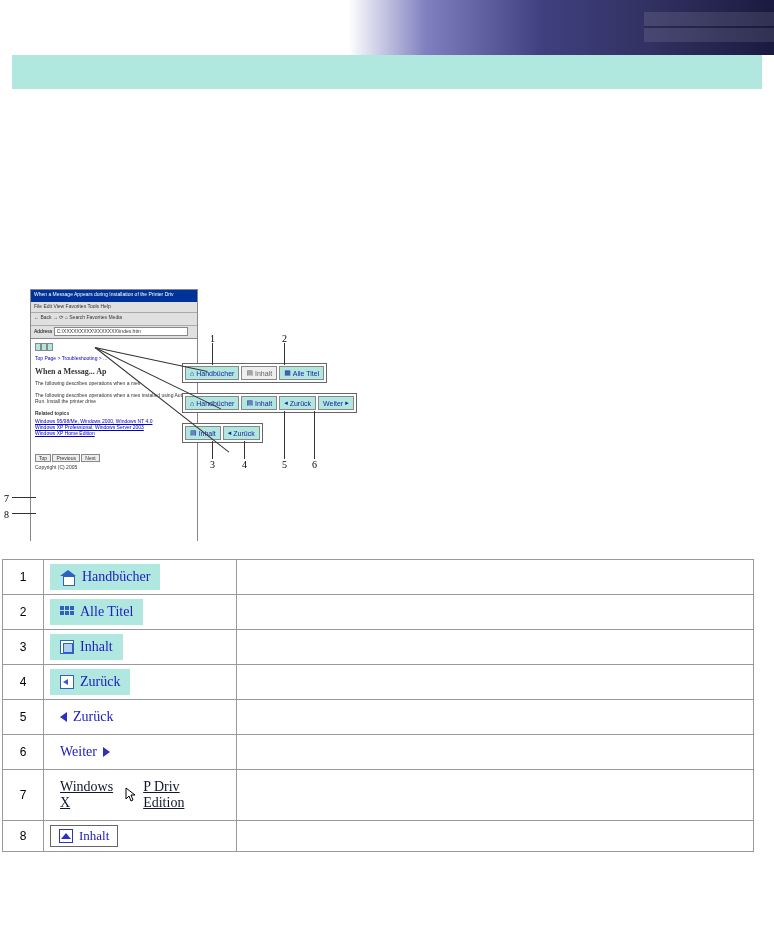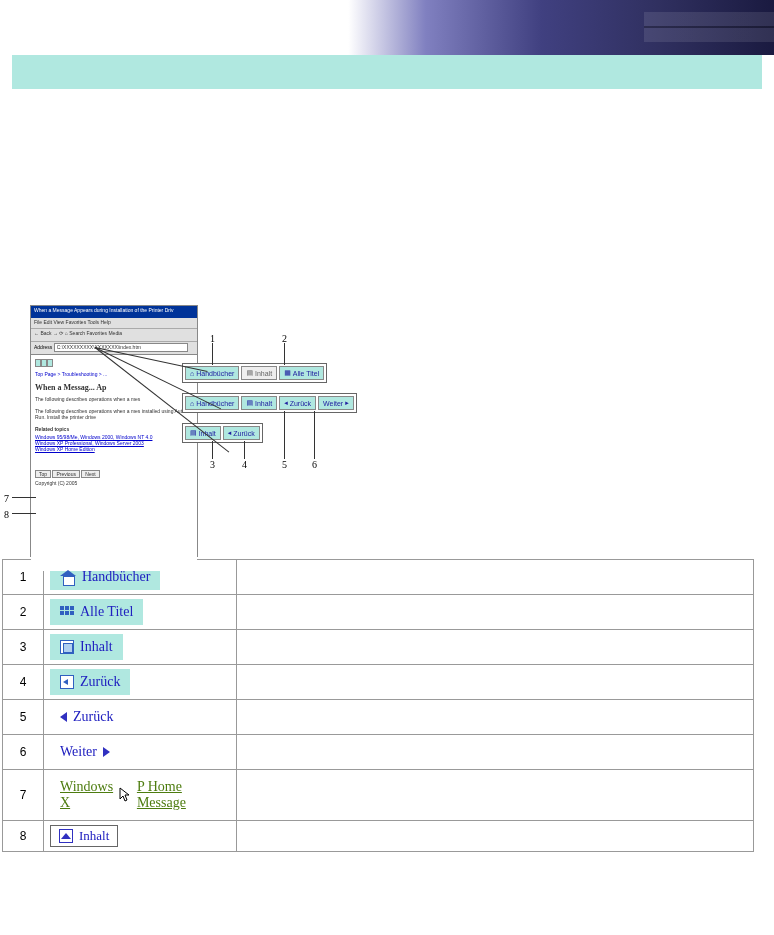--- a/index.html
+++ b/index.html
@@ -37,21 +37,21 @@
   .diagram {
     width: 360px;
     height: 250px;
     position: relative;
     border: none;
   }
   
   .mockwin {
     position: absolute;
     left: 30px;
-    top: 16px;
+    top: 0;
     width: 166px;
     height: 250px;
     background: #fef9c3;
     border: 1px solid #888;
     font-size: 5px;
   }
   .mockwin-title {
     background: #003399;
     color: #fff;
     height: 10px;
@@ -174,21 +174,21 @@
     font-size: 14px;
     font-family: "Times New Roman", serif;
   }
   .tablebtn.plain {
     background: transparent;
     color: #2020c0;
   }
   .tablebtn.link {
     background: transparent;
     text-decoration: underline;
-    color: #4d7c0f;
+    color: #0f172a;
   }
   .tablebtn.top {
     background: transparent;
     border: 1px solid #666;
     padding: 2px 8px;
     font-size: 13px;
     color: #2020c0;
   }
   .tri-left {
     width:0;height:0;border-top:5px solid transparent;border-bottom:5px solid transparent;border-right:7px solid #3030c0;
@@ -354,21 +354,21 @@
           </span></td>
         <td class="txt"></td>
       </tr>
       <tr>
         <td class="n">7</td>
         <td class="btncell"><span class="tablebtn link">
             <span>Windows X</span>
             <span class="cursor-icon"><svg viewBox="0 0 12 16">
                 <path d="M1 1 L1 12 L4 9 L6 14 L8 13 L6 8 L10 8 Z" fill="#fff" stroke="#000" stroke-width="1"></path>
               </svg></span>
-            <span>P Home Message</span>
+            <span>P Driv Edition</span>
           </span></td>
         <td class="txt"></td>
       </tr>
       <tr>
         <td class="n">8</td>
         <td class="btncell"><span class="tablebtn top">
             <span class="tri-up-box">
               <span class="tri-up"></span>
             </span>
             <span>Inhalt</span>

